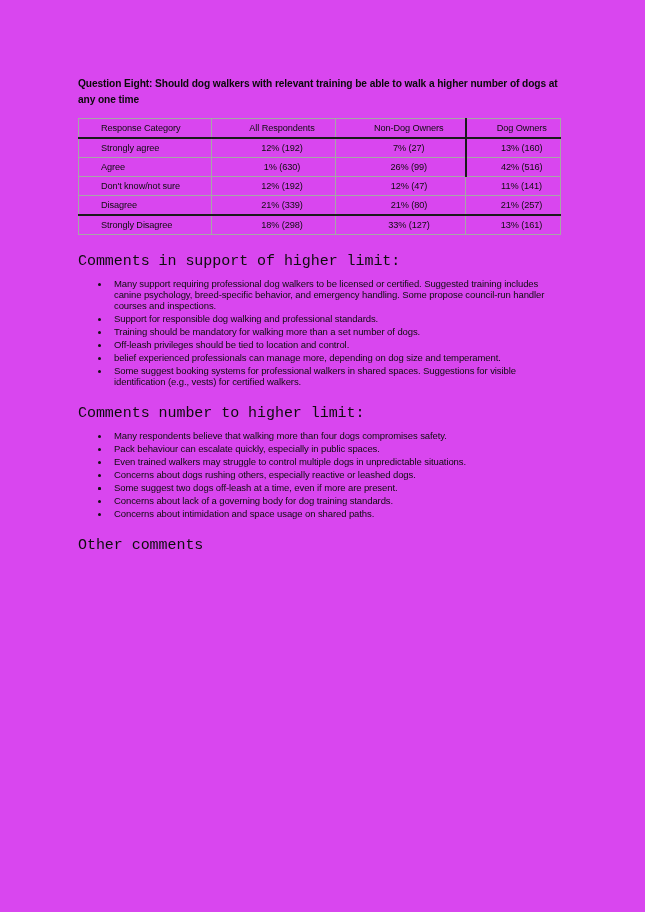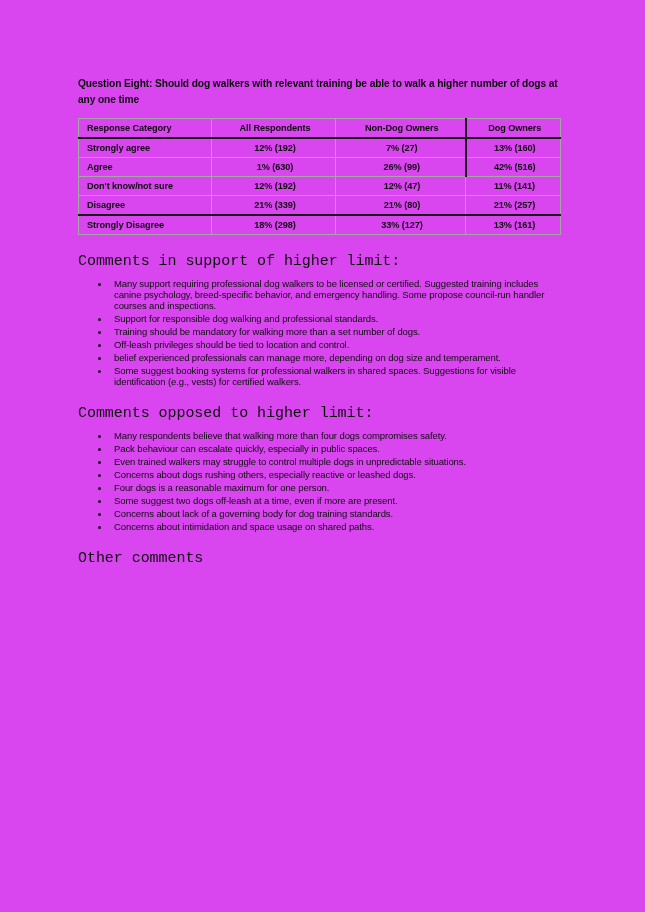--- a/index.html
+++ b/index.html
@@ -45,24 +45,24 @@
     font-family: "Liberation Sans", "DejaVu Sans", sans-serif;
     font-size: 9.2px;
   }
   table.results col.c0 { width: 133px; }
   table.results col.c1 { width: 124px; }
   table.results col.c2 { width: 130px; }
   table.results col.c3 { width: 95px; }
   table.results th,
   table.results td {
     border: 1px solid #a6a6a6;
-    padding: 2px 5px 2px 8px;
+    padding: 2px 5px 2px 22px;
     height: 14px;
     color: #0d0d0d;
-    font-weight: bold;
+    font-weight: normal;
     letter-spacing: -0.1px;
   }
   table.results th {
     text-align: left;
   }
   table.results th.num,
   table.results td.num {
     text-align: center;
   }
   
@@ -194,41 +194,40 @@
           <span>belief experienced professionals can manage more, depending on dog size and temperament.</span>
         </li>
         <li>
           <span class="bullet-dot"></span>
           <span>Some suggest booking systems for professional walkers in shared spaces. Suggestions for visible identification (e.g., vests) for certified walkers.</span>
         </li>
       </ul>
     </div>
 
     <div class="section">
-      <p class="section-title">Comments opposed to higher limit:</p>
+      <p class="section-title">Comments number to higher limit:</p>
       <ul class="bullets">
         <li>
           <span class="bullet-dot"></span>
           <span>Many respondents believe that walking more than four dogs compromises safety.</span>
         </li>
         <li>
           <span class="bullet-dot"></span>
           <span>Pack behaviour can escalate quickly, especially in public spaces.</span>
         </li>
         <li>
           <span class="bullet-dot"></span>
           <span>Even trained walkers may struggle to control multiple dogs in unpredictable situations.</span>
         </li>
         <li>
           <span class="bullet-dot"></span>
           <span>Concerns about dogs rushing others, especially reactive or leashed dogs.</span>
         </li>
         <li>
           <span class="bullet-dot"></span>
-          <span>Four dogs is a reasonable maximum for one person.</span>
         </li>
         <li>
           <span class="bullet-dot"></span>
           <span>Some suggest two dogs off-leash at a time, even if more are present.</span>
         </li>
         <li>
           <span class="bullet-dot"></span>
           <span>Concerns about lack of a governing body for dog training standards.</span>
         </li>
         <li>

